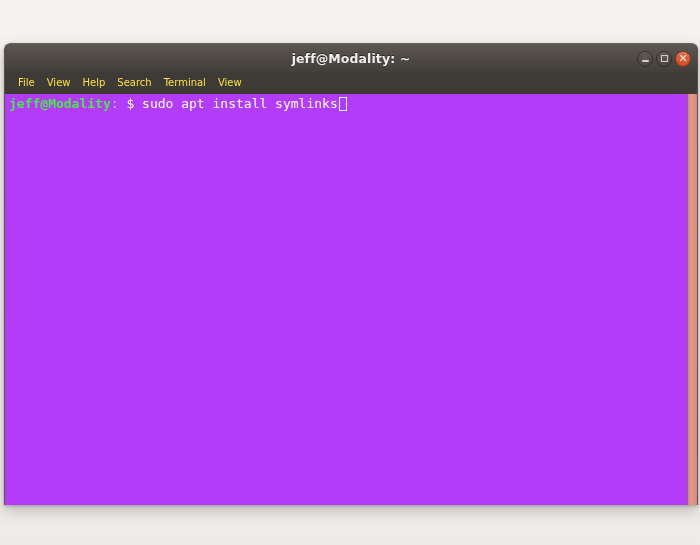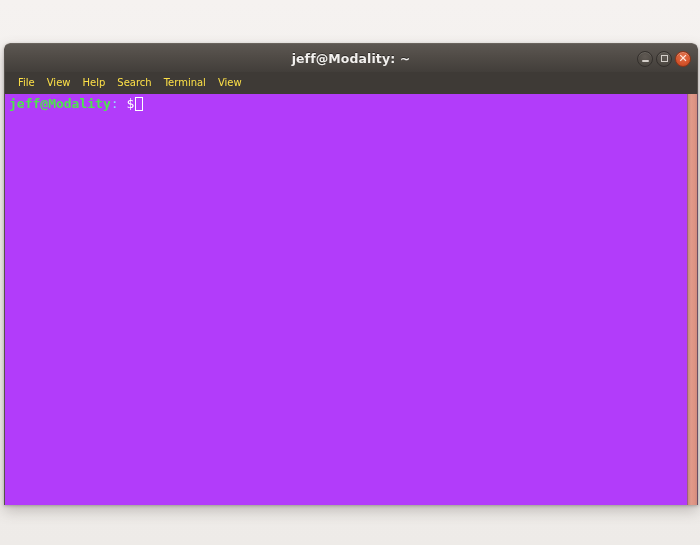--- a/index.html
+++ b/index.html
@@ -205,19 +205,19 @@
       <span class="menu-item">File</span>
       <span class="menu-item">View</span>
       <span class="menu-item">Help</span>
       <span class="menu-item">Search</span>
       <span class="menu-item">Terminal</span>
       <span class="menu-item">View</span>
     </div>
 
     <div id="terminal-body-wrap">
       <div id="terminal-screen">
-        <div class="term-line"><span class="seg-user">jeff@Modality</span><span class="seg-colon">:</span><span class="seg-path"> </span><span class="seg-cmd">$</span><span class="cursor-block"></span></div>
+        <div class="term-line"><span class="seg-user">jeff@Modality</span><span class="seg-colon">:</span><span class="seg-path"> </span><span class="seg-cmd">$</span><span class="seg-cmd"> sudo apt install symlinks</span><span class="cursor-block"></span></div>
       </div>
       <div id="scrollbar"></div>
     </div>
 
   </div>
 </div>
 
 </body></html>

